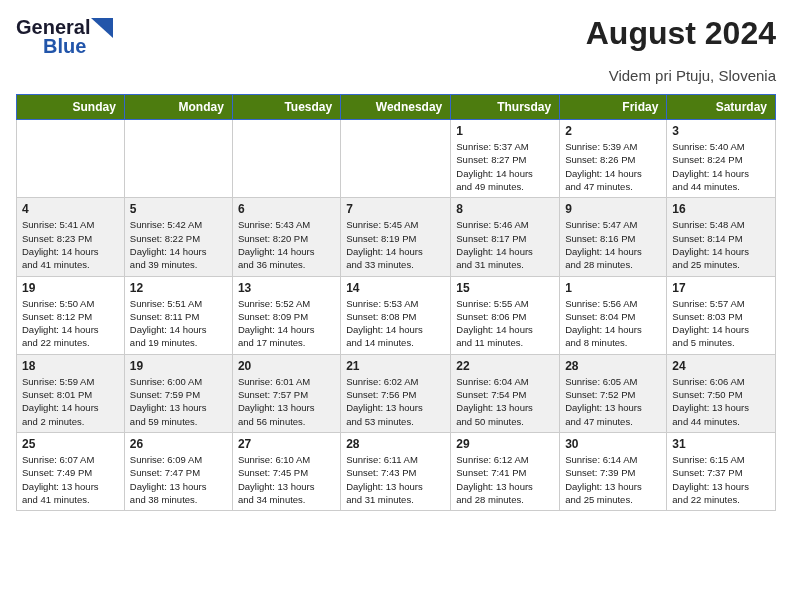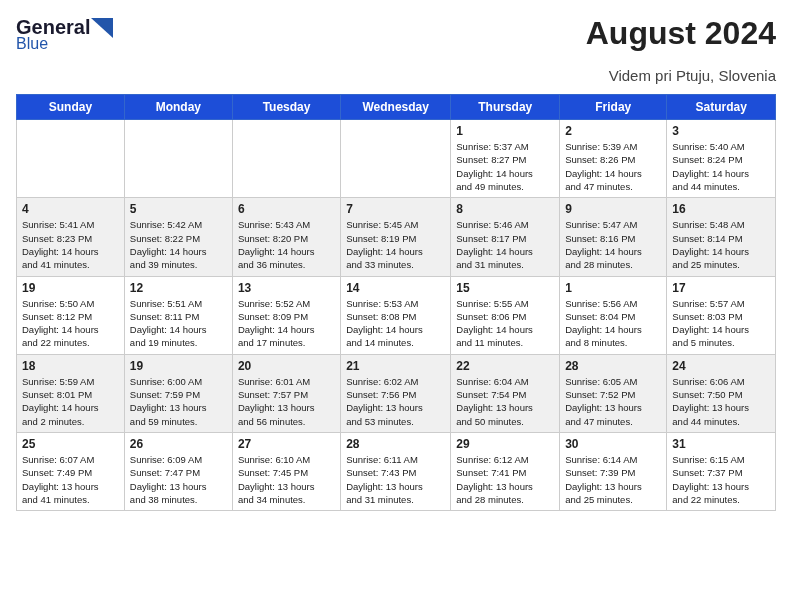--- a/index.html
+++ b/index.html
@@ -45,26 +45,26 @@
       font-size: 15px;
       color: #444;
       margin-top: 16px;
     }
     .calendar {
       width: 100%;
       border-collapse: collapse;
       border: 1px solid #bbb;
     }
     .calendar th {
-      background: #1d4ed8;
+      background: #4d7c0f;
       color: #fff;
       font-size: 12px;
       font-weight: bold;
       padding: 5px 8px;
-      text-align: center;
+      text-align: right;
       border: 1px solid #3366cc;
     }
     .calendar td {
       border: 1px solid #ccc;
       vertical-align: top;
       padding: 4px 5px;
       width: 113px;
       min-height: 80px;
       background: #fff;
       font-size: 10px;
@@ -111,21 +111,21 @@
   <div class="header">
     <div class="logo">
       <div class="logo-wrapper">
   <div style="display:flex;flex-direction:column;line-height:1.15;">
     <div style="display:flex;align-items:center;gap:1px;">
       <span style="font-size:20px;font-weight:bold;color:#1a1a2e;">General</span>
       <svg width="22" height="20" viewBox="0 0 22 20">
         <polygon points="0,0 22,0 22,20" fill="#2255aa"></polygon>
       </svg>
     </div>
-    <span style="font-size:16px;font-weight:normal;color:#2255aa;margin-top:-4px;">Blue</span>
+    <span style="font-size:20px;font-weight:bold;color:#2255aa;margin-top:-4px;text-align:center;">Blue</span>
   </div>
 </div>
     </div>
     <div class="title-block">
       <div class="month-year">August 2024</div>
       <div class="location">Videm pri Ptuju, Slovenia</div>
     </div>
   </div>
 
   <table class="calendar">

